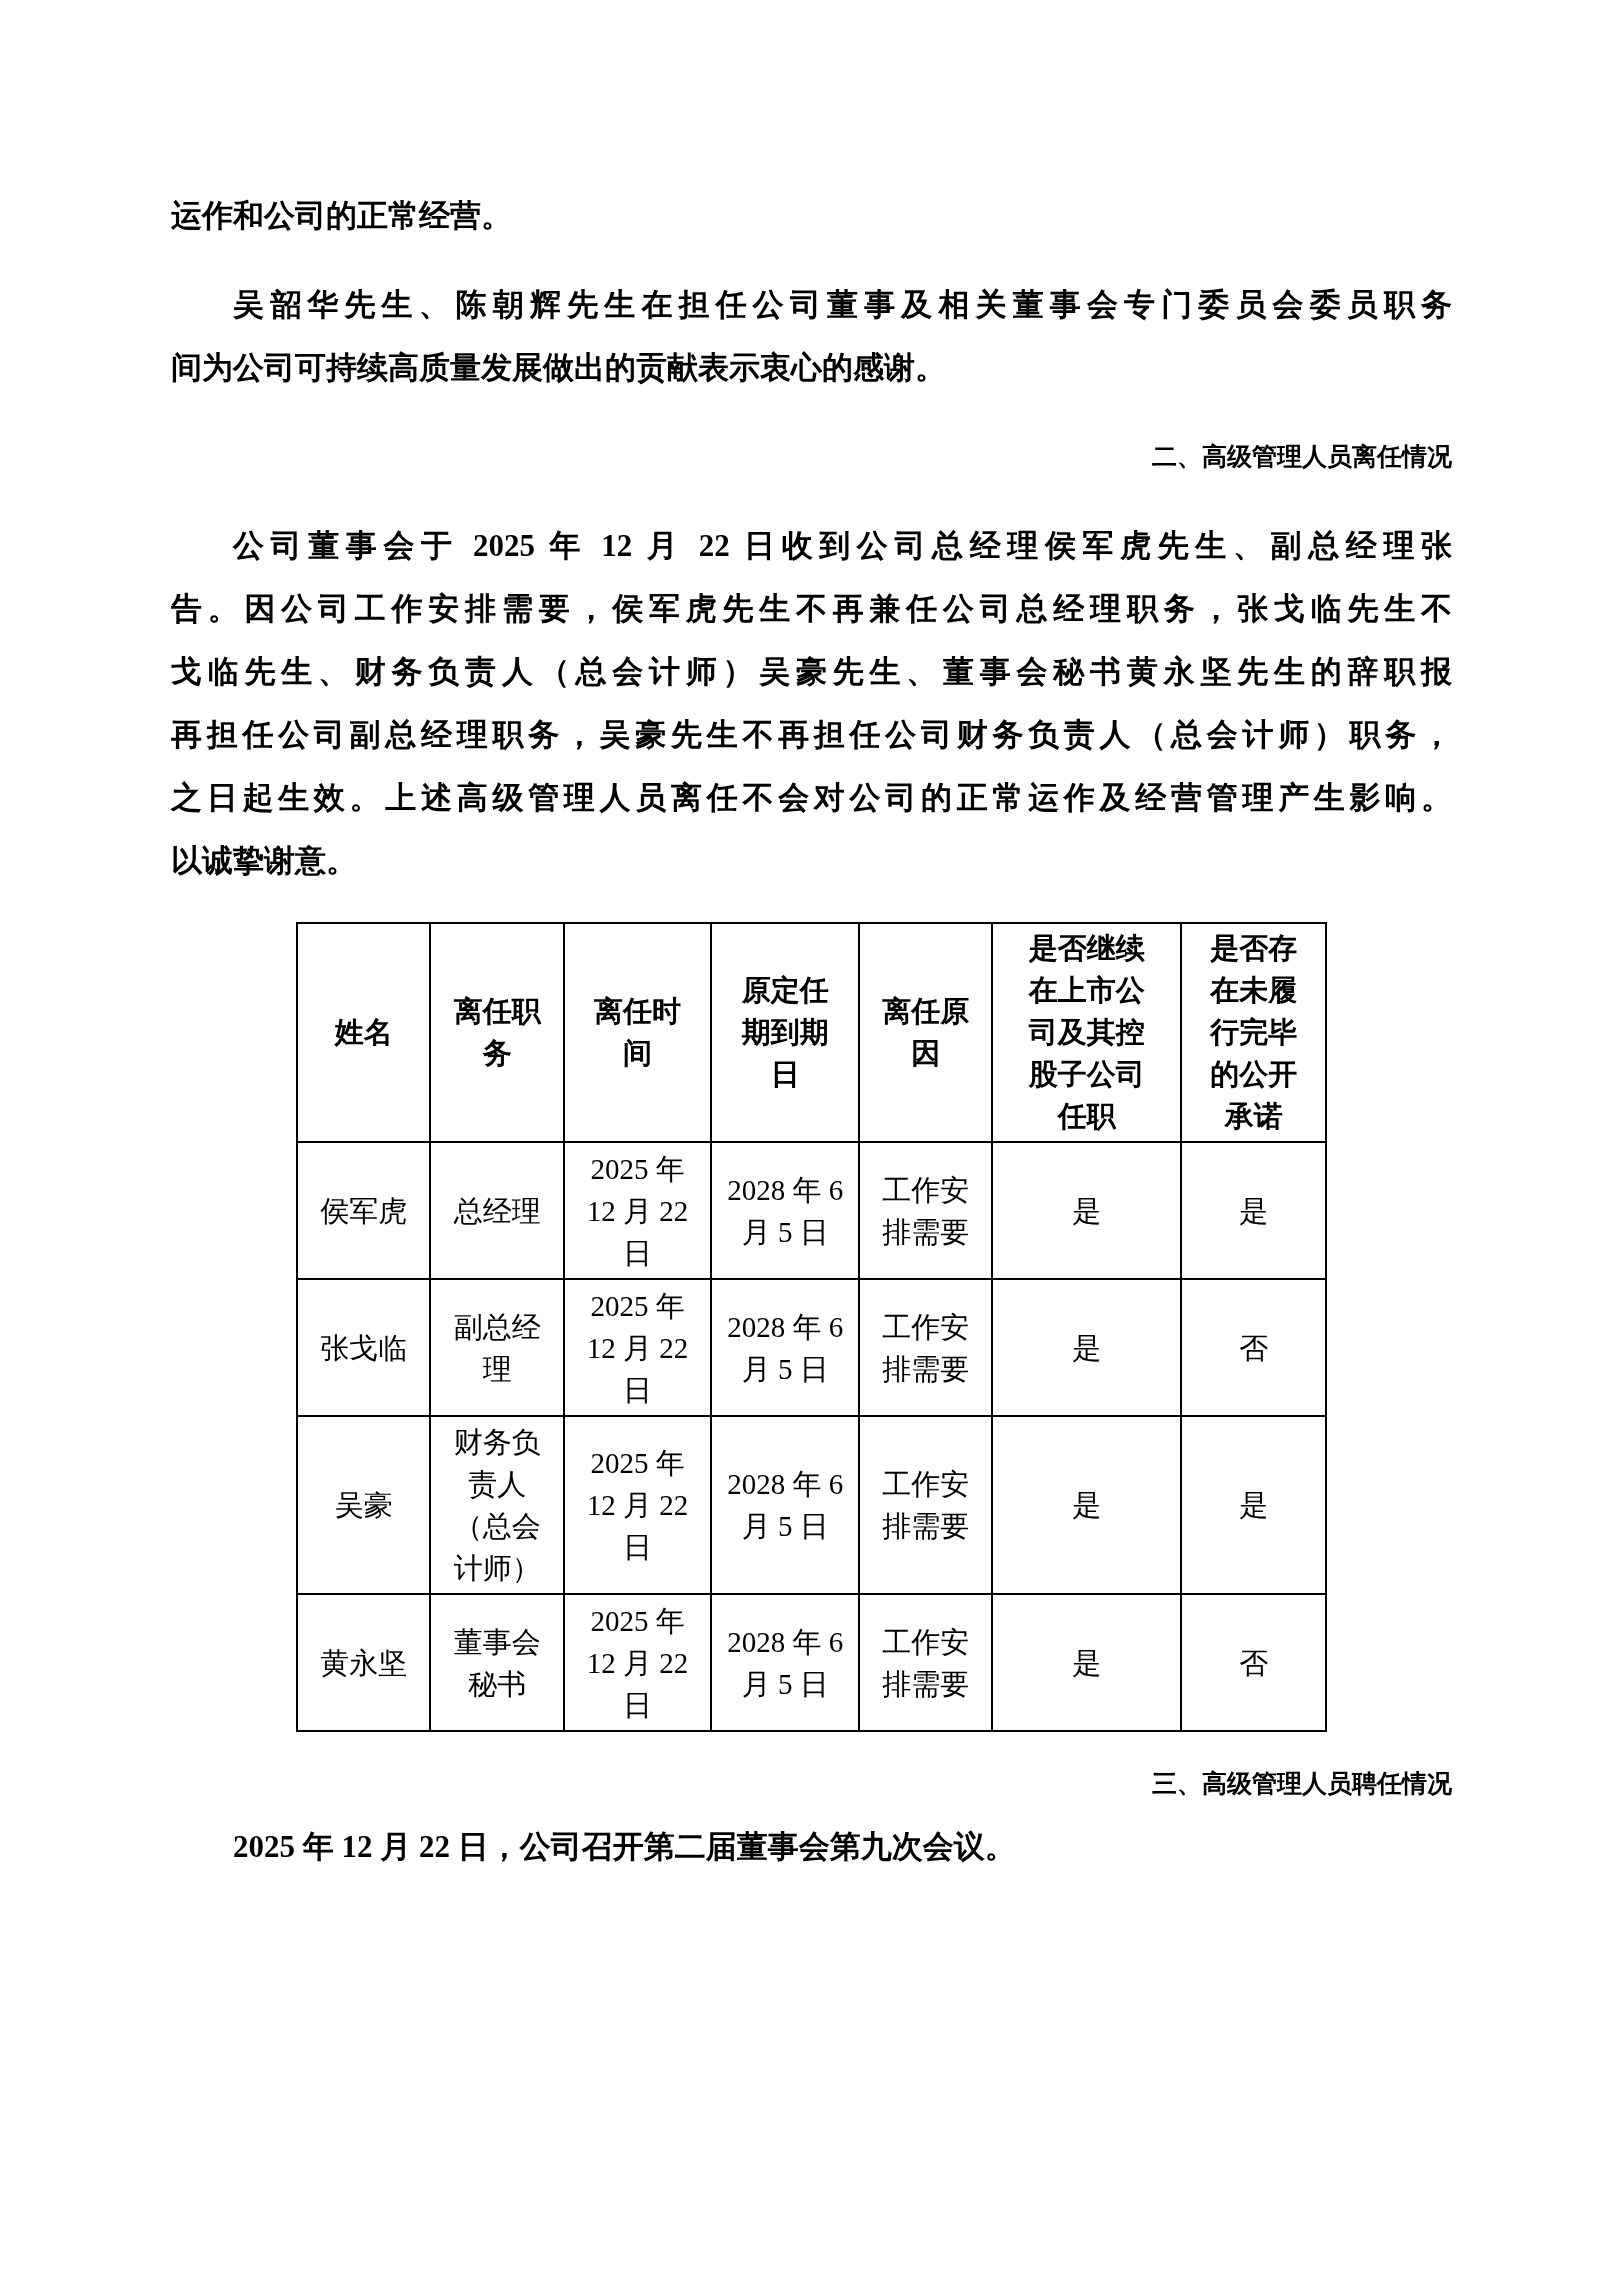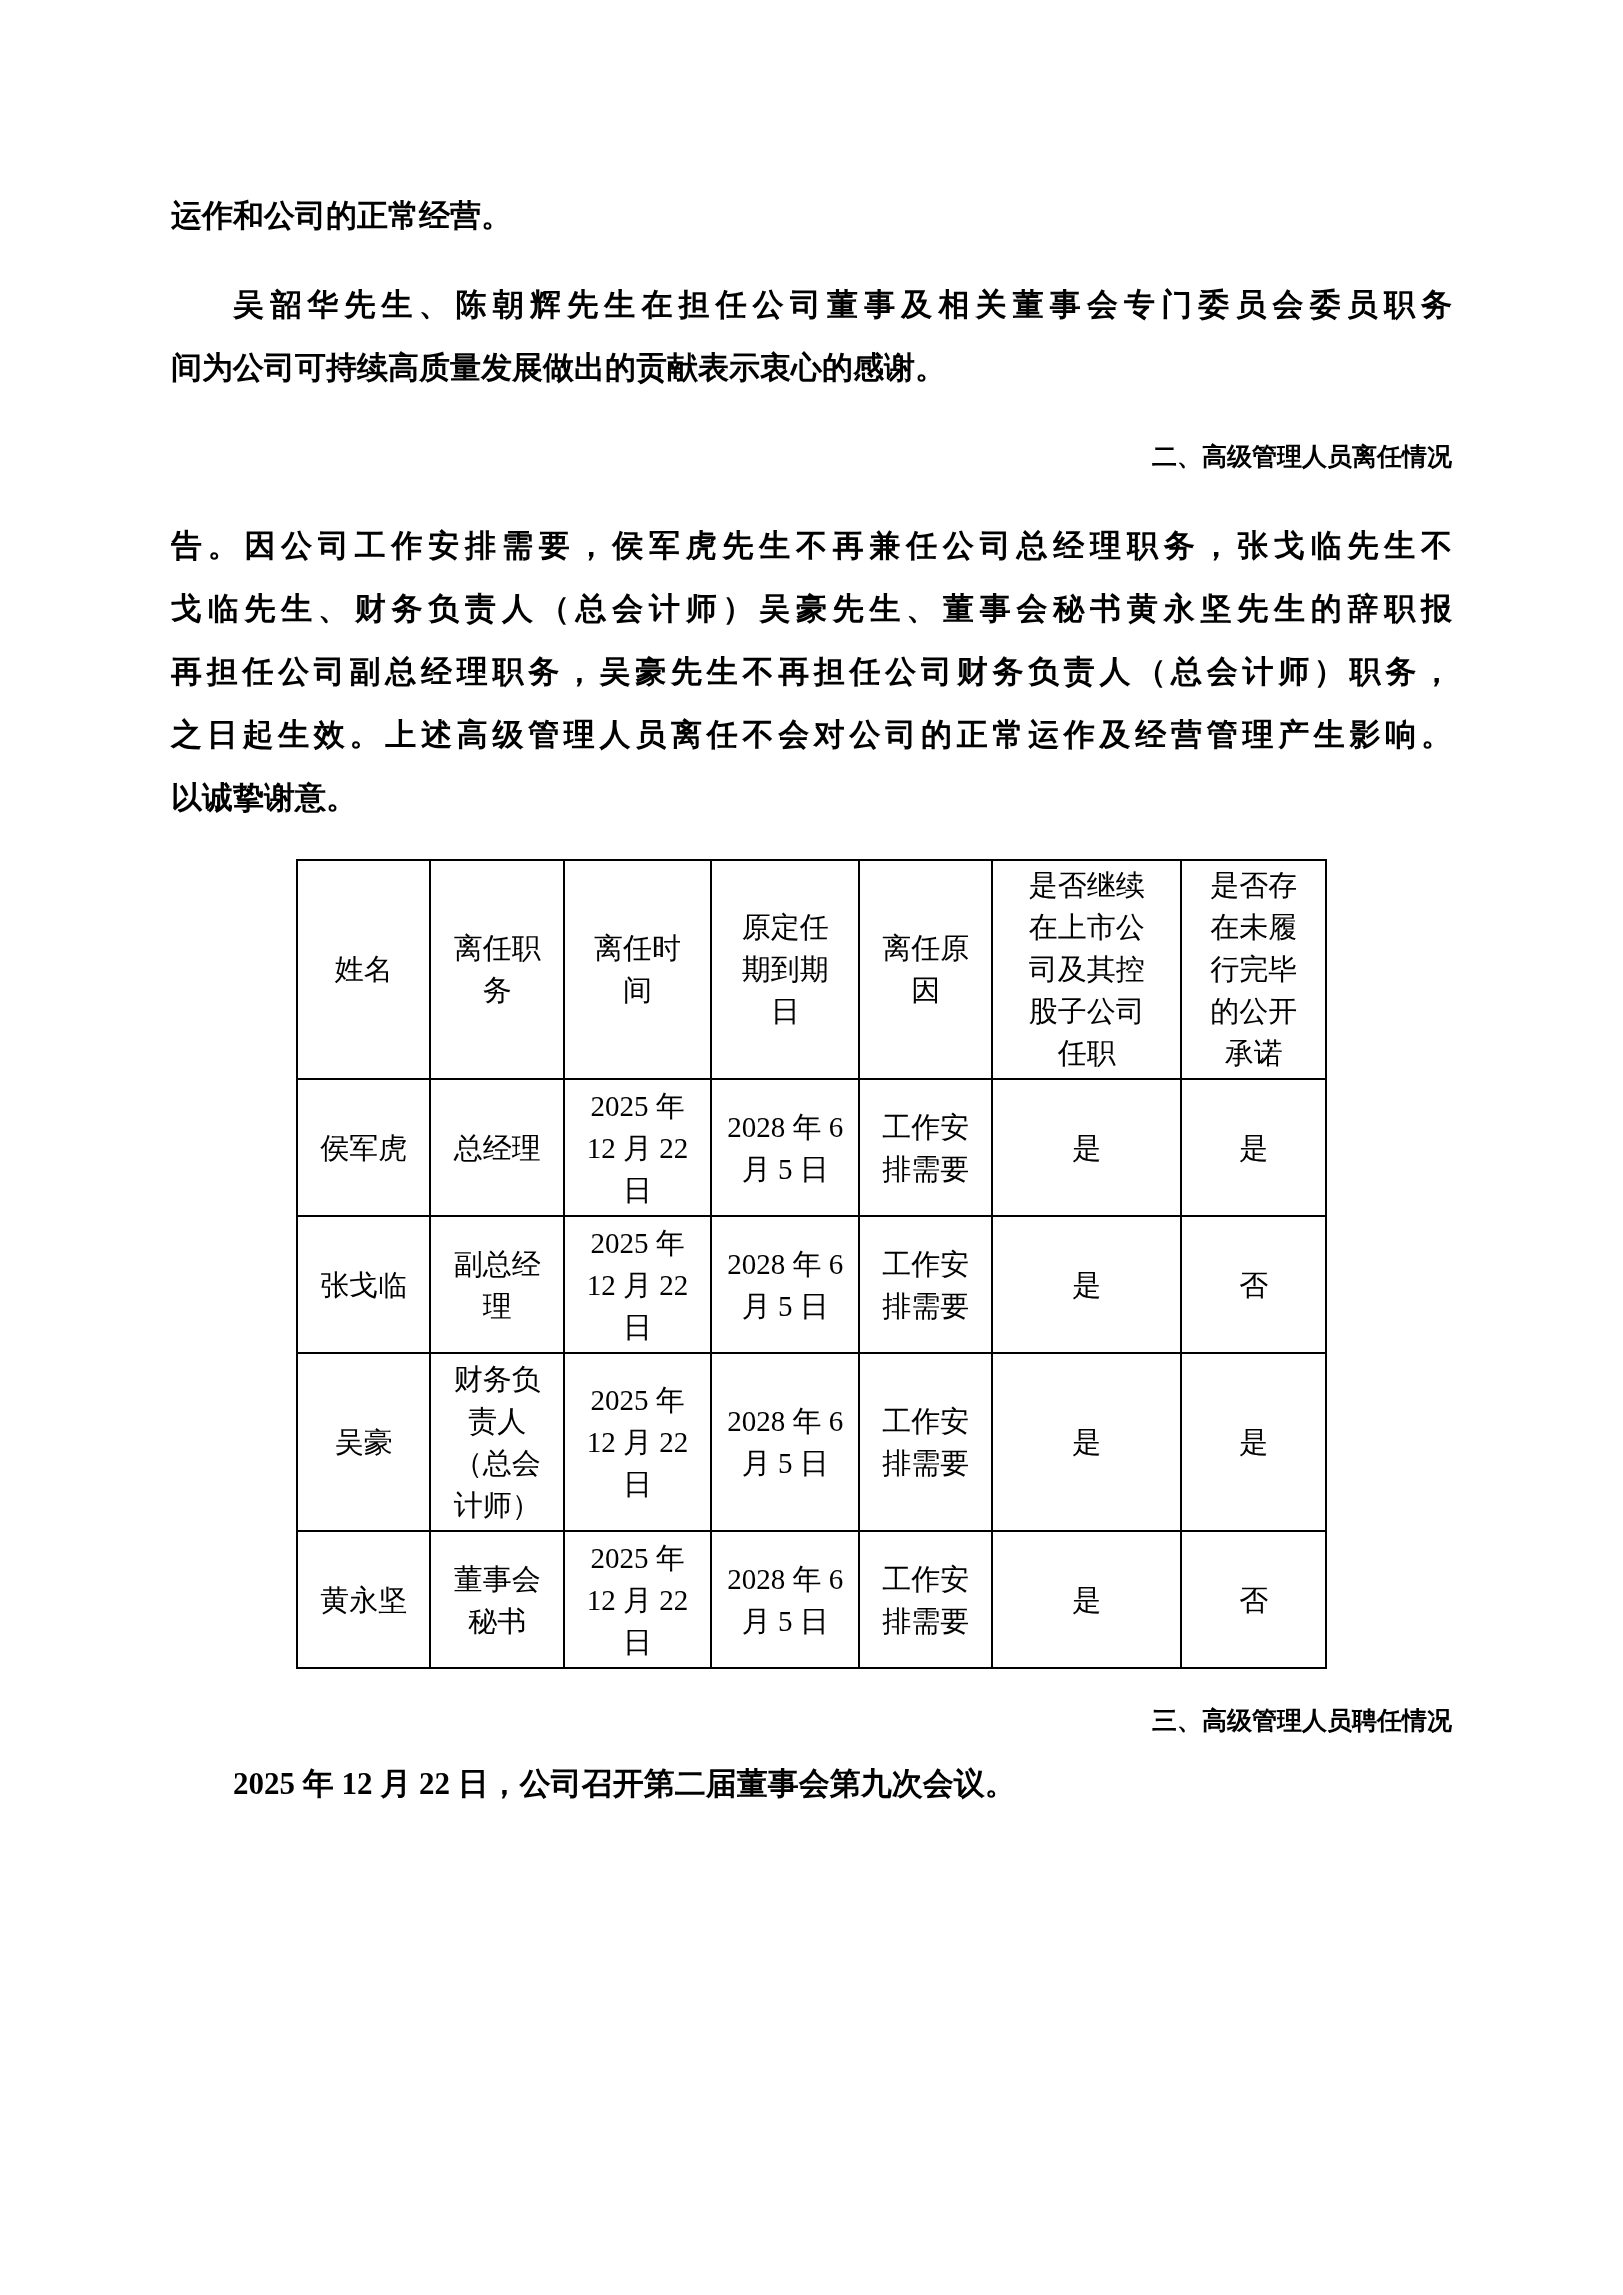--- a/index.html
+++ b/index.html
@@ -35,41 +35,42 @@
   table.exec-table th, table.exec-table td {
     border: 2px solid #000000;
     font-size: 29px;
     line-height: 42px;
     text-align: center;
     vertical-align: middle;
     white-space: pre-line;
     padding: 3.9px 2.6px;
     font-weight: normal;
   }
-  table.exec-table th { font-weight: normal; margin-left: 16px; }
+  table.exec-table th { font-weight: bold; margin-left: 16px; }
   tr.hdr-row   { height: 208px; }
   tr.data-row  { height: 137px; }
   tr.tall-row  { height: 167px; }
   .para-final { margin-bottom: 0; }
 </style>
 </head>
 <body>
 
 <div class="para">
   <div class="line line-last">运作和公司的正常经营。</div>
 </div>
 
 <div class="para">
   <div class="line indent">吴韶华先生、陈朝辉先生在担任公司董事及相关董事会专门委员会委员职务</div>
   <div class="line line-last">间为公司可持续高质量发展做出的贡献表示衷心的感谢。</div>
 </div>
 
 <div class="heading heading-2">二、高级管理人员离任情况</div>
 
 <div class="para">
+  <div class="line indent">公司董事会于 2025 年 12 月 22 日收到公司总经理侯军虎先生、副总经理张</div>
   <div class="line">告。因公司工作安排需要，侯军虎先生不再兼任公司总经理职务，张戈临先生不</div>
   <div class="line">戈临先生、财务负责人（总会计师）吴豪先生、董事会秘书黄永坚先生的辞职报</div>
   <div class="line">再担任公司副总经理职务，吴豪先生不再担任公司财务负责人（总会计师）职务，</div>
   <div class="line">之日起生效。上述高级管理人员离任不会对公司的正常运作及经营管理产生影响。</div>
   <div class="line line-last">以诚挚谢意。</div>
 </div>
 
 <table class="exec-table">
   <colgroup>
     <col style="width:12.95%">

